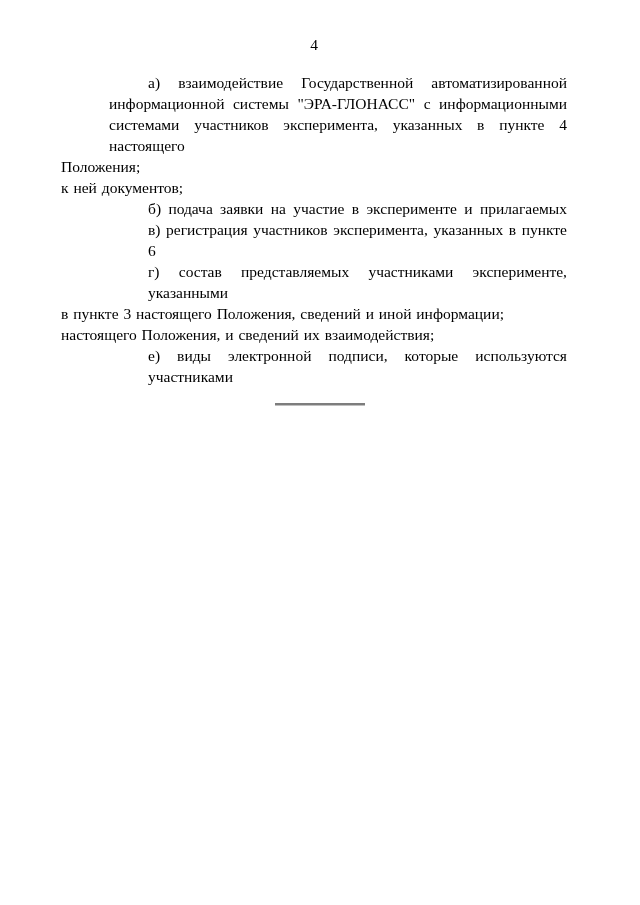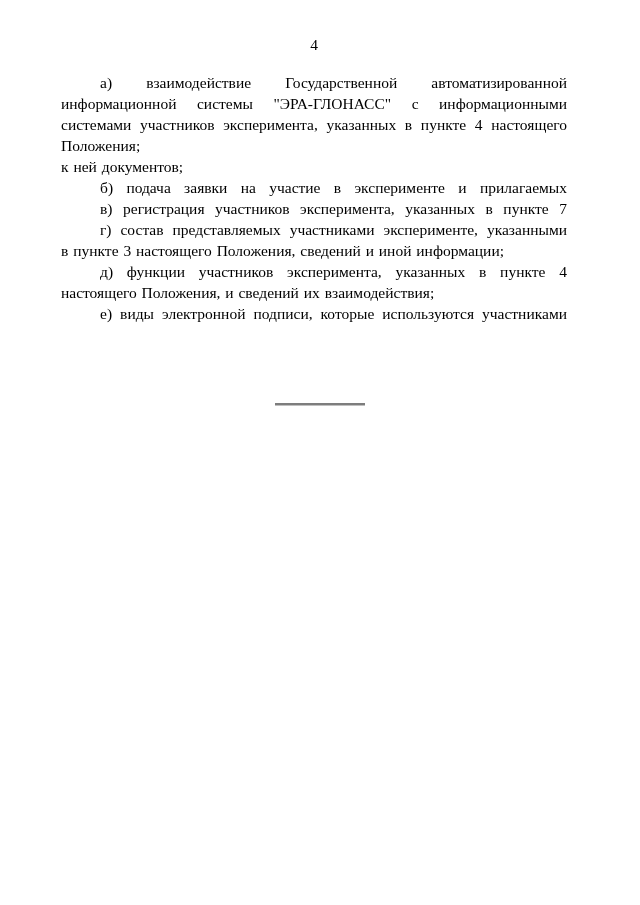--- a/index.html
+++ b/index.html
@@ -32,20 +32,21 @@
     width: 506px;
     font-size: 15.5px;
     line-height: 21px;
     word-spacing: 1px;
   }
   .para { margin: 0; padding: 0; }
   .line { display: block; }
   .j {
     text-align: justify;
     text-align-last: justify;
+    margin-left: 48px;
   }
   .l {
     text-align: center;
     text-align-last: left;
   }
   .indent {
     padding-left: 39px;
     box-sizing: border-box;
   }
   .divider {
@@ -74,30 +75,29 @@
       <span class="line j">системами участников эксперимента, указанных в пункте 4 настоящего</span>
       <span class="line l">Положения;</span>
     </p>
 
     <p class="para">
       <span class="line l">к ней документов;</span>
       <span class="line j indent">б) подача заявки на участие в эксперименте и прилагаемых</span>
     </p>
 
     <p class="para">
-      <span class="line j indent">в) регистрация участников эксперимента, указанных в пункте 7</span>
+      <span class="line j indent">в) регистрация участников эксперимента, указанных в пункте 6</span>
     </p>
 
     <p class="para">
       <span class="line j indent">г) состав представляемых участниками эксперименте, указанными</span>
       <span class="line l">в пункте 3 настоящего Положения, сведений и иной информации;</span>
     </p>
 
     <p class="para">
-      <span class="line j indent">д) функции участников эксперимента, указанных в пункте 4</span>
       <span class="line l">настоящего Положения, и сведений их взаимодействия;</span>
     </p>
 
     <p class="para">
       <span class="line j indent">е) виды электронной подписи, которые используются участниками</span>
     </p>
 
   </div>
 
   <div class="divider"></div>

